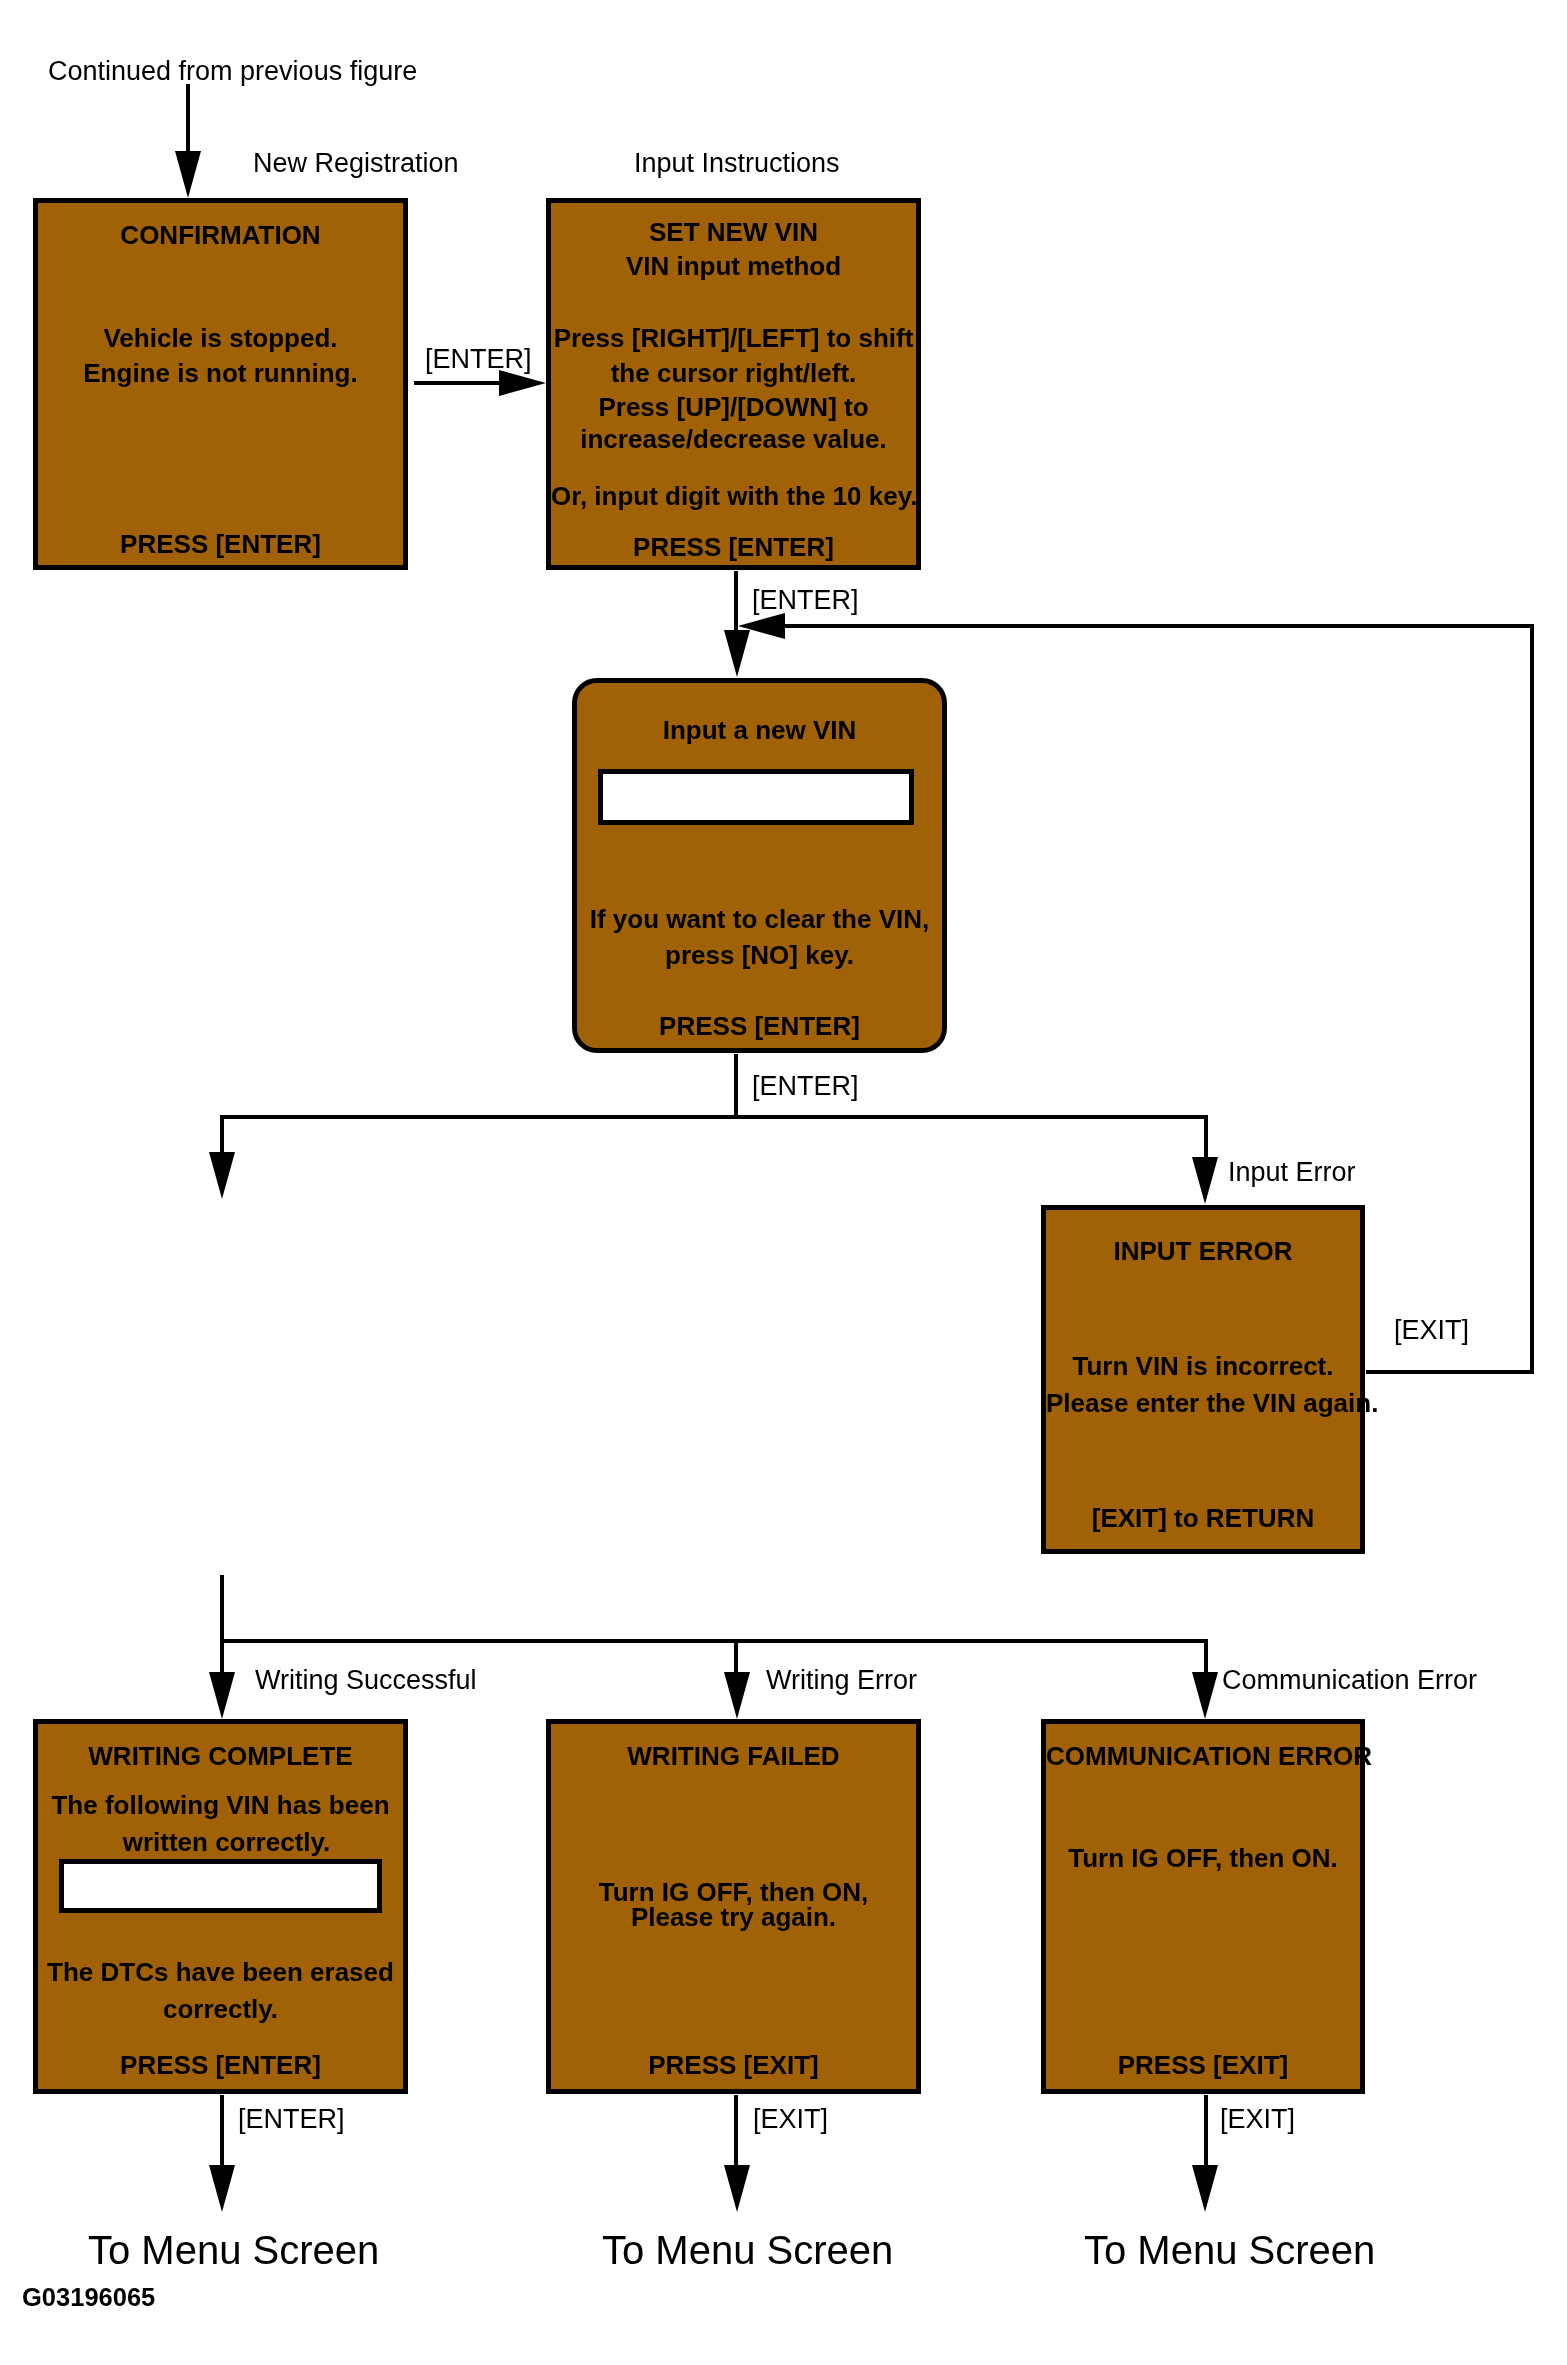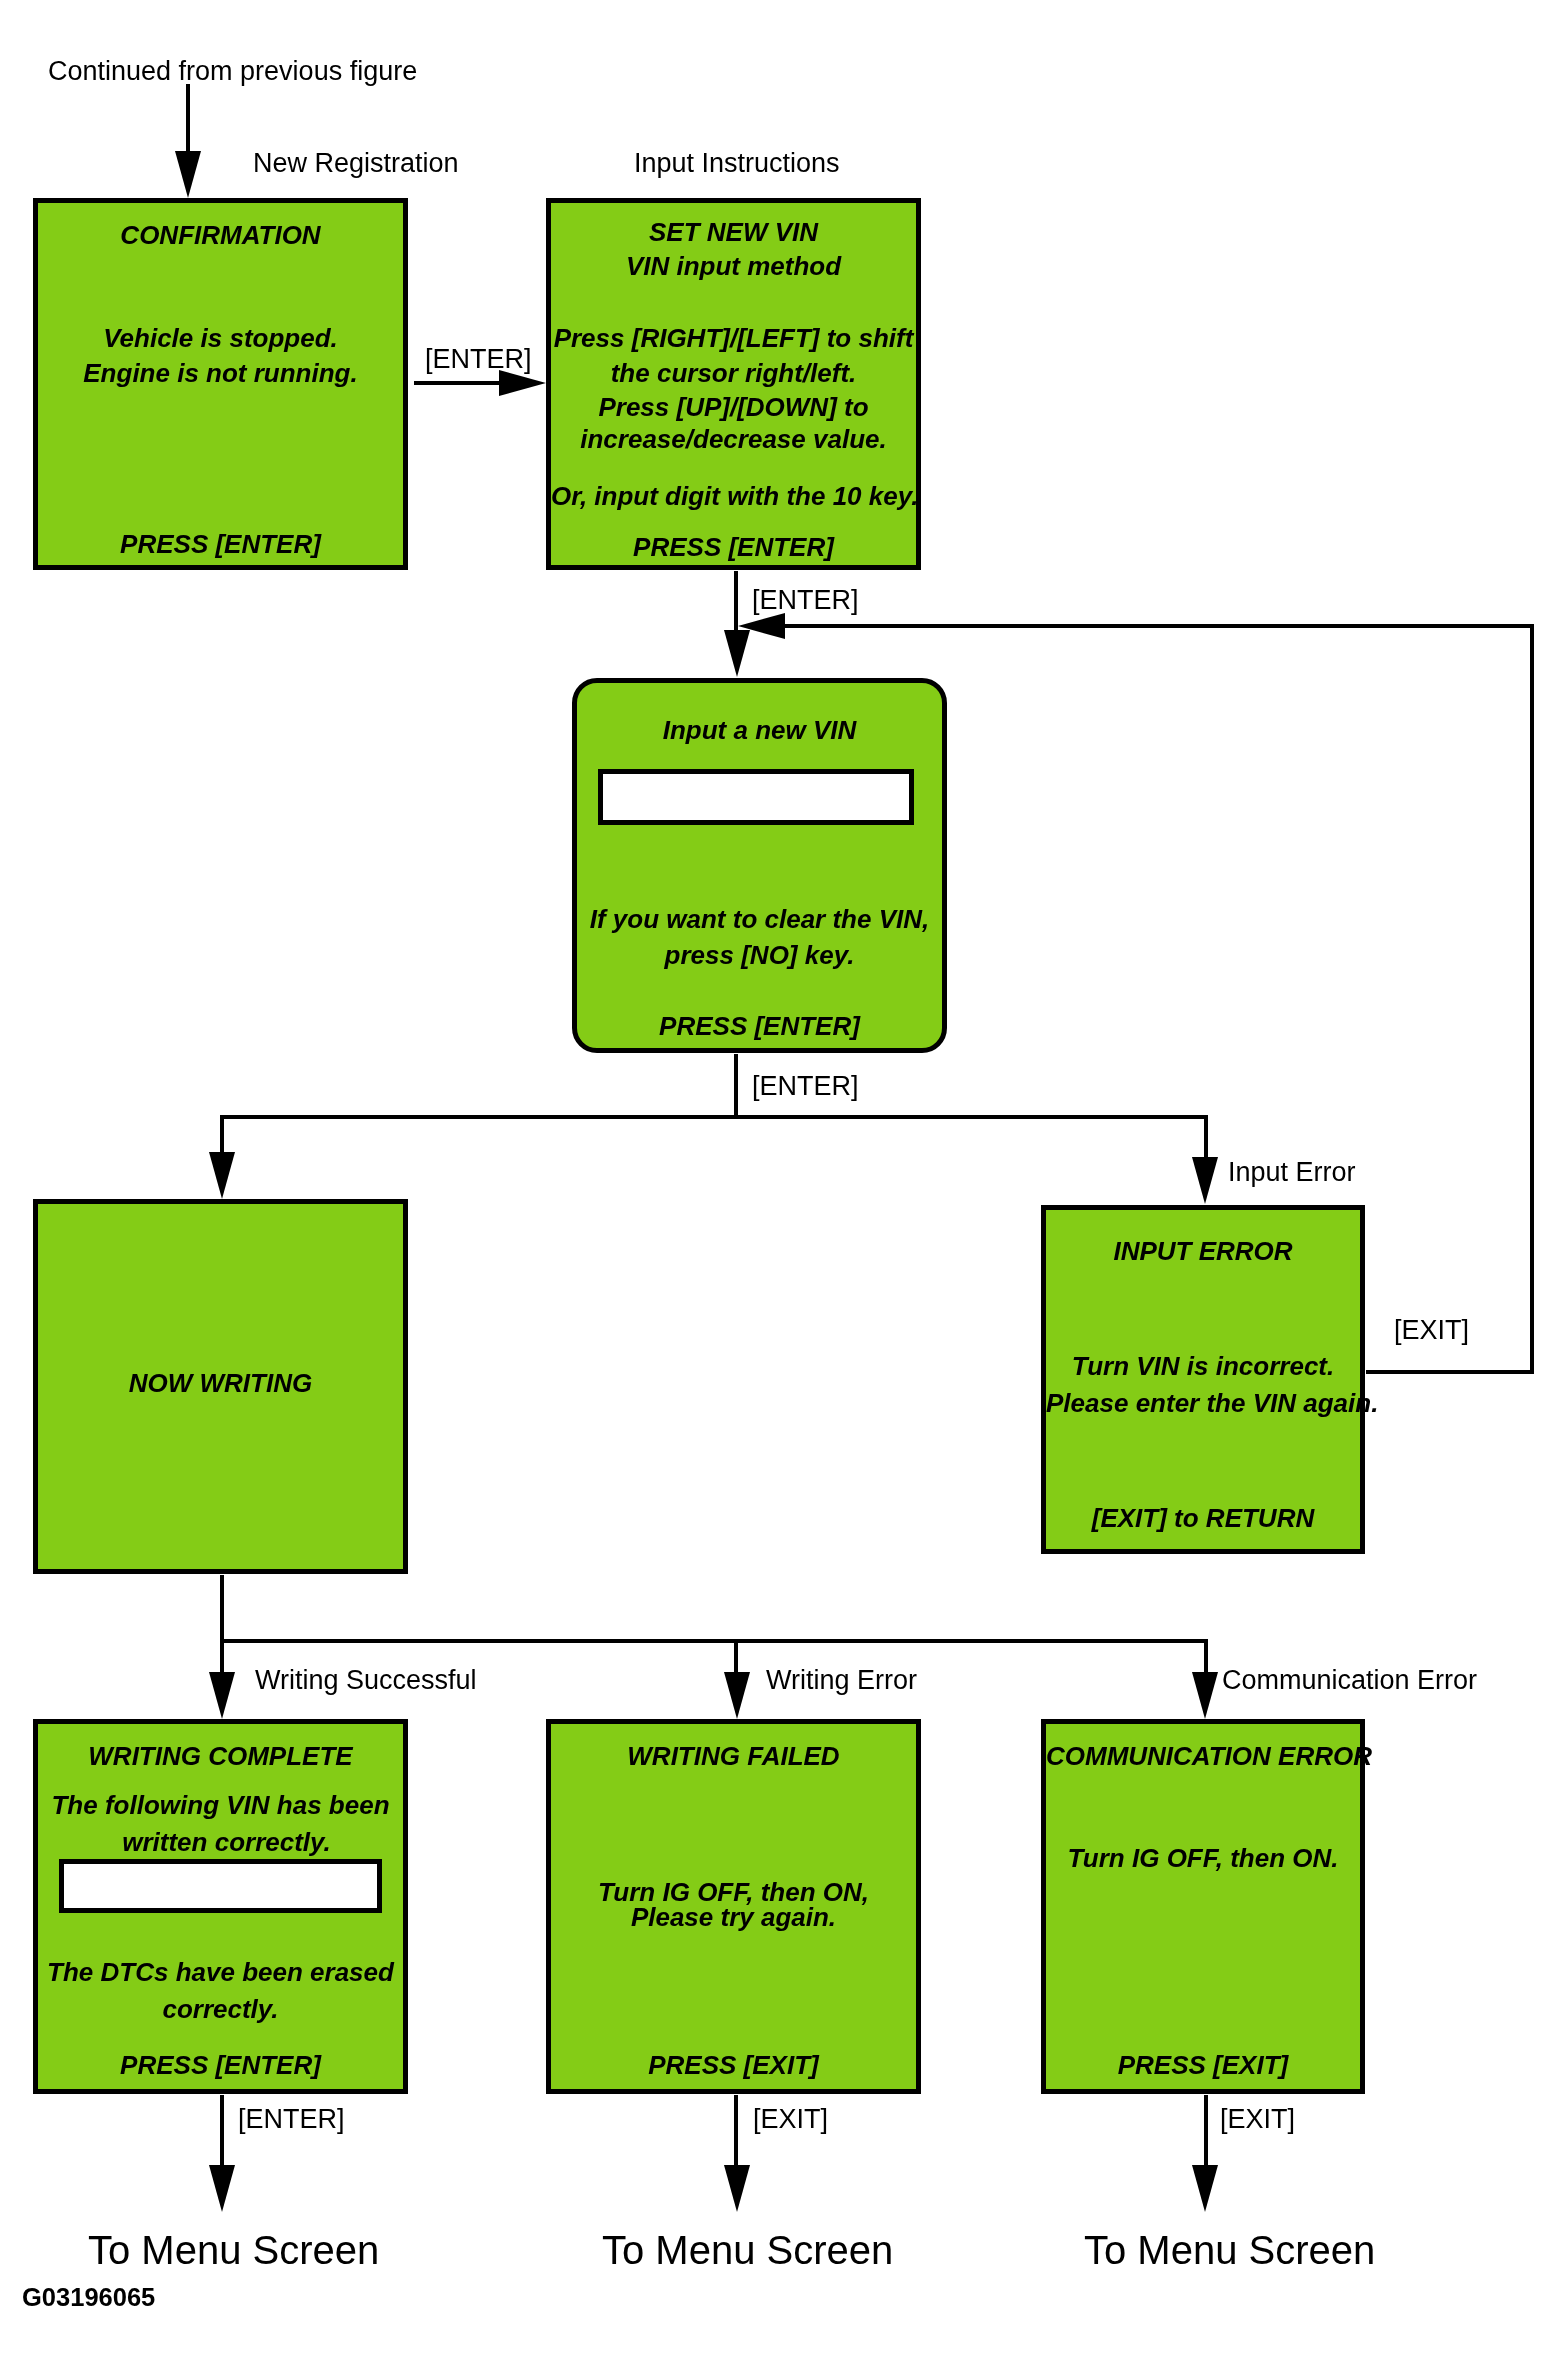--- a/index.html
+++ b/index.html
@@ -2,21 +2,21 @@
 <html style="font-size:14px"><head>
 <meta charset="utf-8">
 <style>
   html,body { margin:0; padding:0; background:#ffffff; }
   .canvas {
     position:relative; width:1567px; height:2366px;
     background:#ffffff; color:#000000;
     font-family:"Liberation Sans", sans-serif;
     overflow:hidden;
   }
-  .box { position:absolute; border:5.3px solid #000; background:#84cc16;font-style:italic; }
+  .box { position:absolute; border:5.3px solid #000; background:#a16207; }
   .btext {
     position:absolute; left:0; right:0; text-align:center;
     font-weight:bold; font-size:26px; line-height:32px; white-space:nowrap;
   }
   .lbl { position:absolute; font-size:27px; line-height:30px; white-space:nowrap;text-align:right; }
   .vline, .hline { position:absolute; background:#000; }
   .arr-down {
     position:absolute; width:0; height:0;
     border-left:13px solid transparent; border-right:13px solid transparent;
     border-top:47px solid #000;
@@ -86,23 +86,20 @@
 
   <div class="vline" style="left:734px; top:1054px; width:4.4px; height:65px;"></div>
   <div class="lbl" style="left:752px; top:1071px;">[ENTER]</div>
   <div class="hline" style="left:220px; top:1115px; width:988px; height:4.4px;"></div>
   <div class="vline" style="left:220px; top:1115px; width:4.4px; height:44px;"></div>
   <div class="arr-down" style="left:209px; top:1152px;"></div>
   <div class="vline" style="left:1204px; top:1115px; width:4.4px; height:49px;"></div>
   <div class="arr-down" style="left:1192px; top:1157px;"></div>
   <div class="lbl" style="left:1228px; top:1157px;">Input Error</div>
 
-  <div class="box" style="left:33px; top:1199px; width:365px; height:365px;">
-    <div class="btext" style="top:163px;">NOW WRITING</div>
-  </div>
 
   <div class="box" style="left:1041px; top:1205px; width:314px; height:339px;">
     <div class="btext" style="top:24.6px;">INPUT ERROR</div>
     <div class="btext" style="top:140px;">Turn VIN is incorrect.</div>
     <div class="btext" style="top:177px;">Please enter the VIN again.</div>
     <div class="btext" style="top:292px;">[EXIT] to RETURN</div>
   </div>
   <div class="lbl" style="left:1394px; top:1315px;">[EXIT]</div>
 
   <div class="vline" style="left:220px; top:1575px; width:4.4px; height:67px;"></div>

